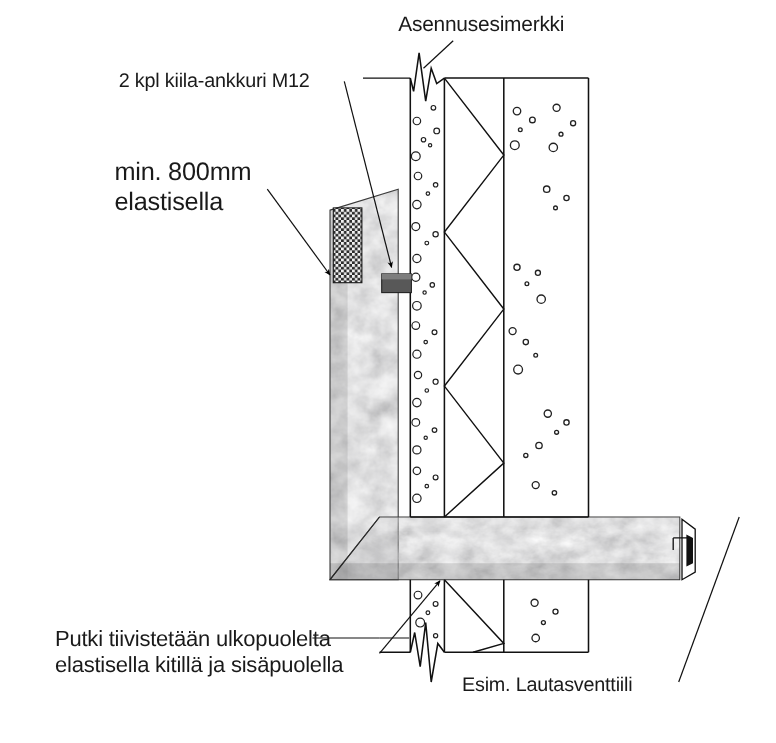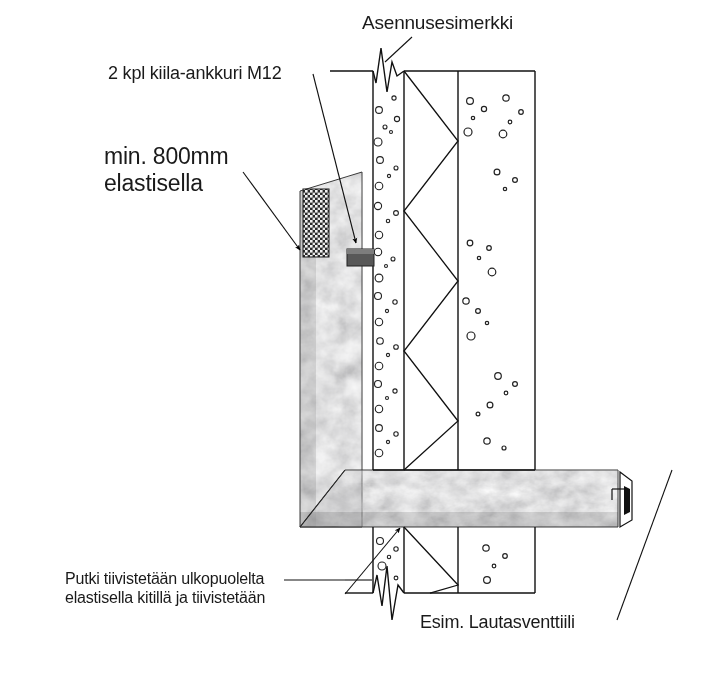--- a/index.html
+++ b/index.html
@@ -34,23 +34,23 @@
     top: 63px;
     font-size: 18px;
   }
   #lbl-min800 {
     left: 104px;
     top: 131px;
     font-size: 23px;
     margin-top: 12px;
   }
   #lbl-putki {
-    left: 65px;
+    left: 50px;
     top: 570px;
-    font-size: 16px;
+    font-size: 20px;
   }
   #lbl-esim {
     left: 420px;
     top: 612px;
     font-size: 18px;
   }
   svg.layer {
     position: absolute;
     left: 0;
     top: 0;
@@ -266,17 +266,17 @@
       <line x1="284" y1="580" x2="345" y2="580" stroke="#111111" stroke-width="1.1"></line>
     </g>
   </svg>
 
   <div class="label" id="lbl-asennus">Asennusesimerkki</div>
 
   <div class="label" id="lbl-ankkuri">2 kpl kiila-ankkuri M12</div>
 
   <div class="label" id="lbl-min800"><span>min. 800mm</span><br><span>elastisella</span></div>
 
-  <div class="label" id="lbl-putki"><span>Putki tiivistetään ulkopuolelta</span><br><span>elastisella kitillä ja tiivistetään</span><br></div>
+  <div class="label" id="lbl-putki"><span>Putki tiivistetään ulkopuolelta</span><br><span>elastisella kitillä ja sisäpuolella</span><br></div>
 
   <div class="label" id="lbl-esim"><span>Esim. Lautasventtiili</span><br></div>
 
 </div>
 
 </body></html>

